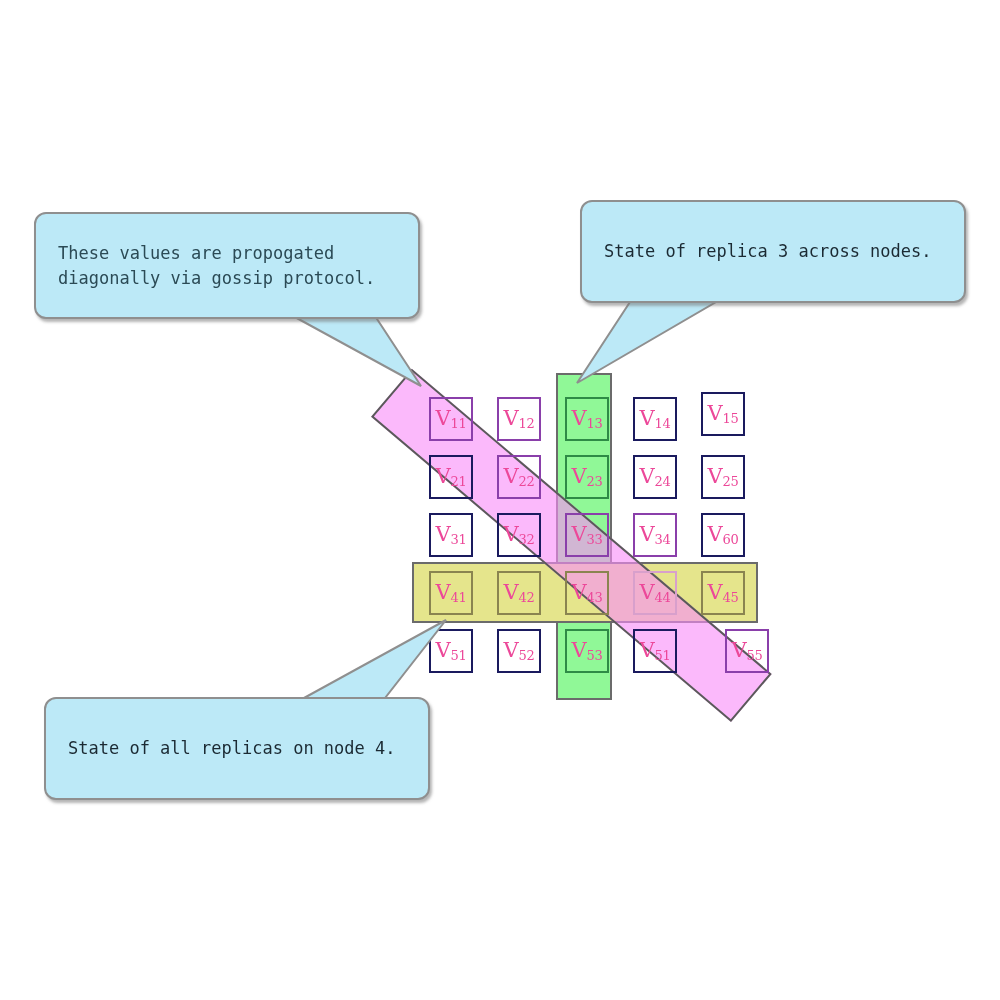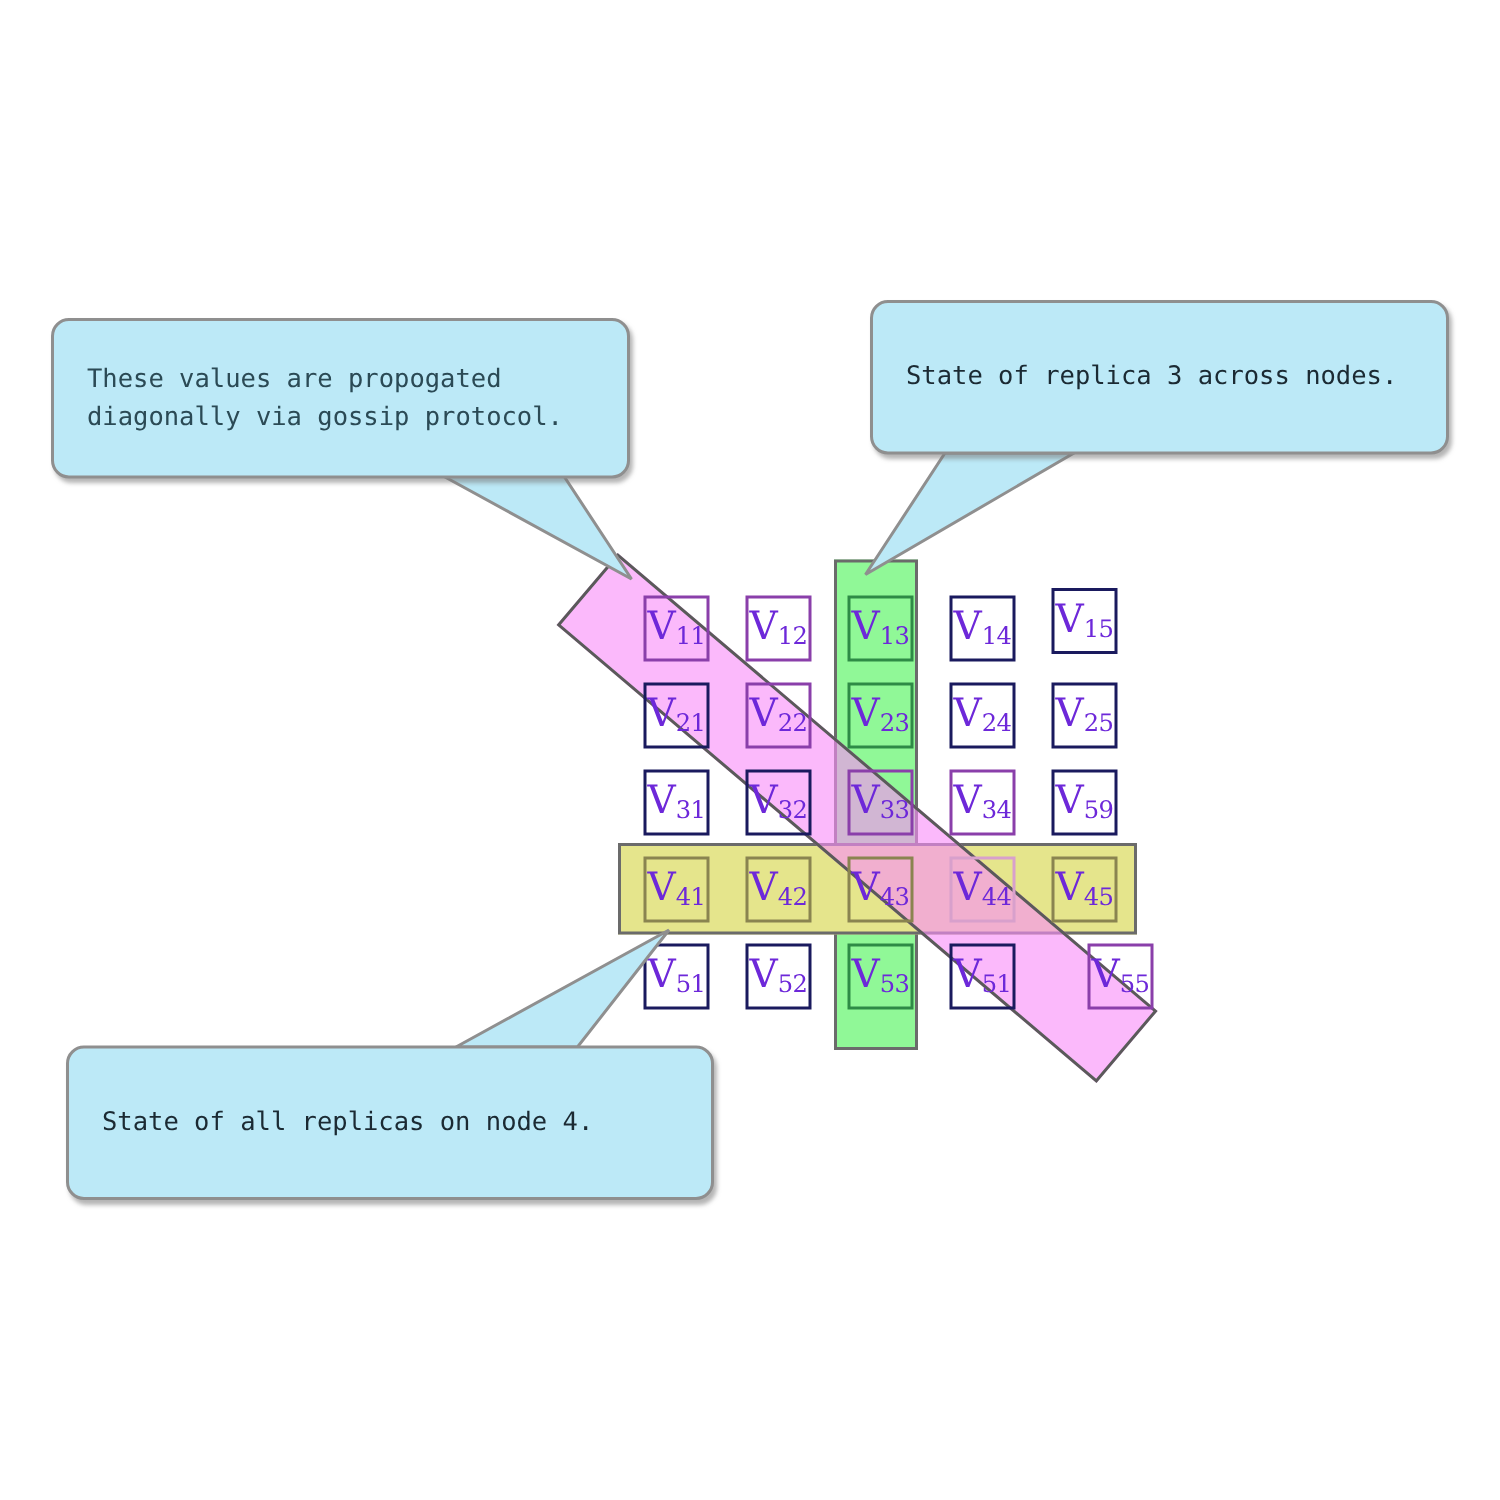--- a/index.html
+++ b/index.html
@@ -45,22 +45,22 @@
     width: 44px;
     height: 44px;
     border: 2px solid #1a1a5e;
     display: flex;
     align-items: center;
     justify-content: center;
     background: transparent;
   }
   .cell .lbl {
     font-family: "DejaVu Serif", serif;
-    font-size: 26px;
-    color: #6d28d9;
+    font-size: 21px;
+    color: #ec4899;
     line-height: 1;
     white-space: nowrap;
     letter-spacing: 0;
   }
   .cell .lbl sub {
     font-size: 0.62em;
     vertical-align: -0.22em;
     letter-spacing: -0.02em;
   }
 
@@ -143,21 +143,21 @@
   <div class="cell" style="left:497px; top:513px;">
     <span class="lbl">V<sub>32</sub></span>
   </div>
   <div class="cell" style="left:565px; top:513px; border-color:#8a3faa;">
     <span class="lbl">V<sub>33</sub></span>
   </div>
   <div class="cell" style="left:633px; top:513px; border-color:#8a3faa;">
     <span class="lbl">V<sub>34</sub></span>
   </div>
   <div class="cell" style="left:701px; top:513px;">
-    <span class="lbl">V<sub>59</sub></span>
+    <span class="lbl">V<sub>60</sub></span>
   </div>
 
   <div class="cell" style="left:429px; top:571px; border-color:#8a8450;">
     <span class="lbl">V<sub>41</sub></span>
   </div>
   <div class="cell" style="left:497px; top:571px; border-color:#8a8450;">
     <span class="lbl">V<sub>42</sub></span>
   </div>
   <div class="cell" style="left:565px; top:571px; border-color:#8a8450;">
     <span class="lbl">V<sub>43</sub></span>
@@ -193,17 +193,17 @@
 
   <div class="callout c1" style="left:34px; top:212px; width:386px; height:107px;">
     <span class="ctext">These values are propogated
 diagonally via gossip protocol.</span>
   </div>
 
   <div class="callout c2" style="left:580px; top:200px; width:386px; height:103px;">
     <span class="ctext">State of replica 3 across nodes.</span>
   </div>
 
-  <div class="callout c3" style="left:44px; top:697px; width:432px; height:103px;">
+  <div class="callout c3" style="left:44px; top:697px; width:386px; height:103px;">
     <span class="ctext">State of all replicas on node 4.</span>
   </div>
 
 </div>
 
 </body></html>

